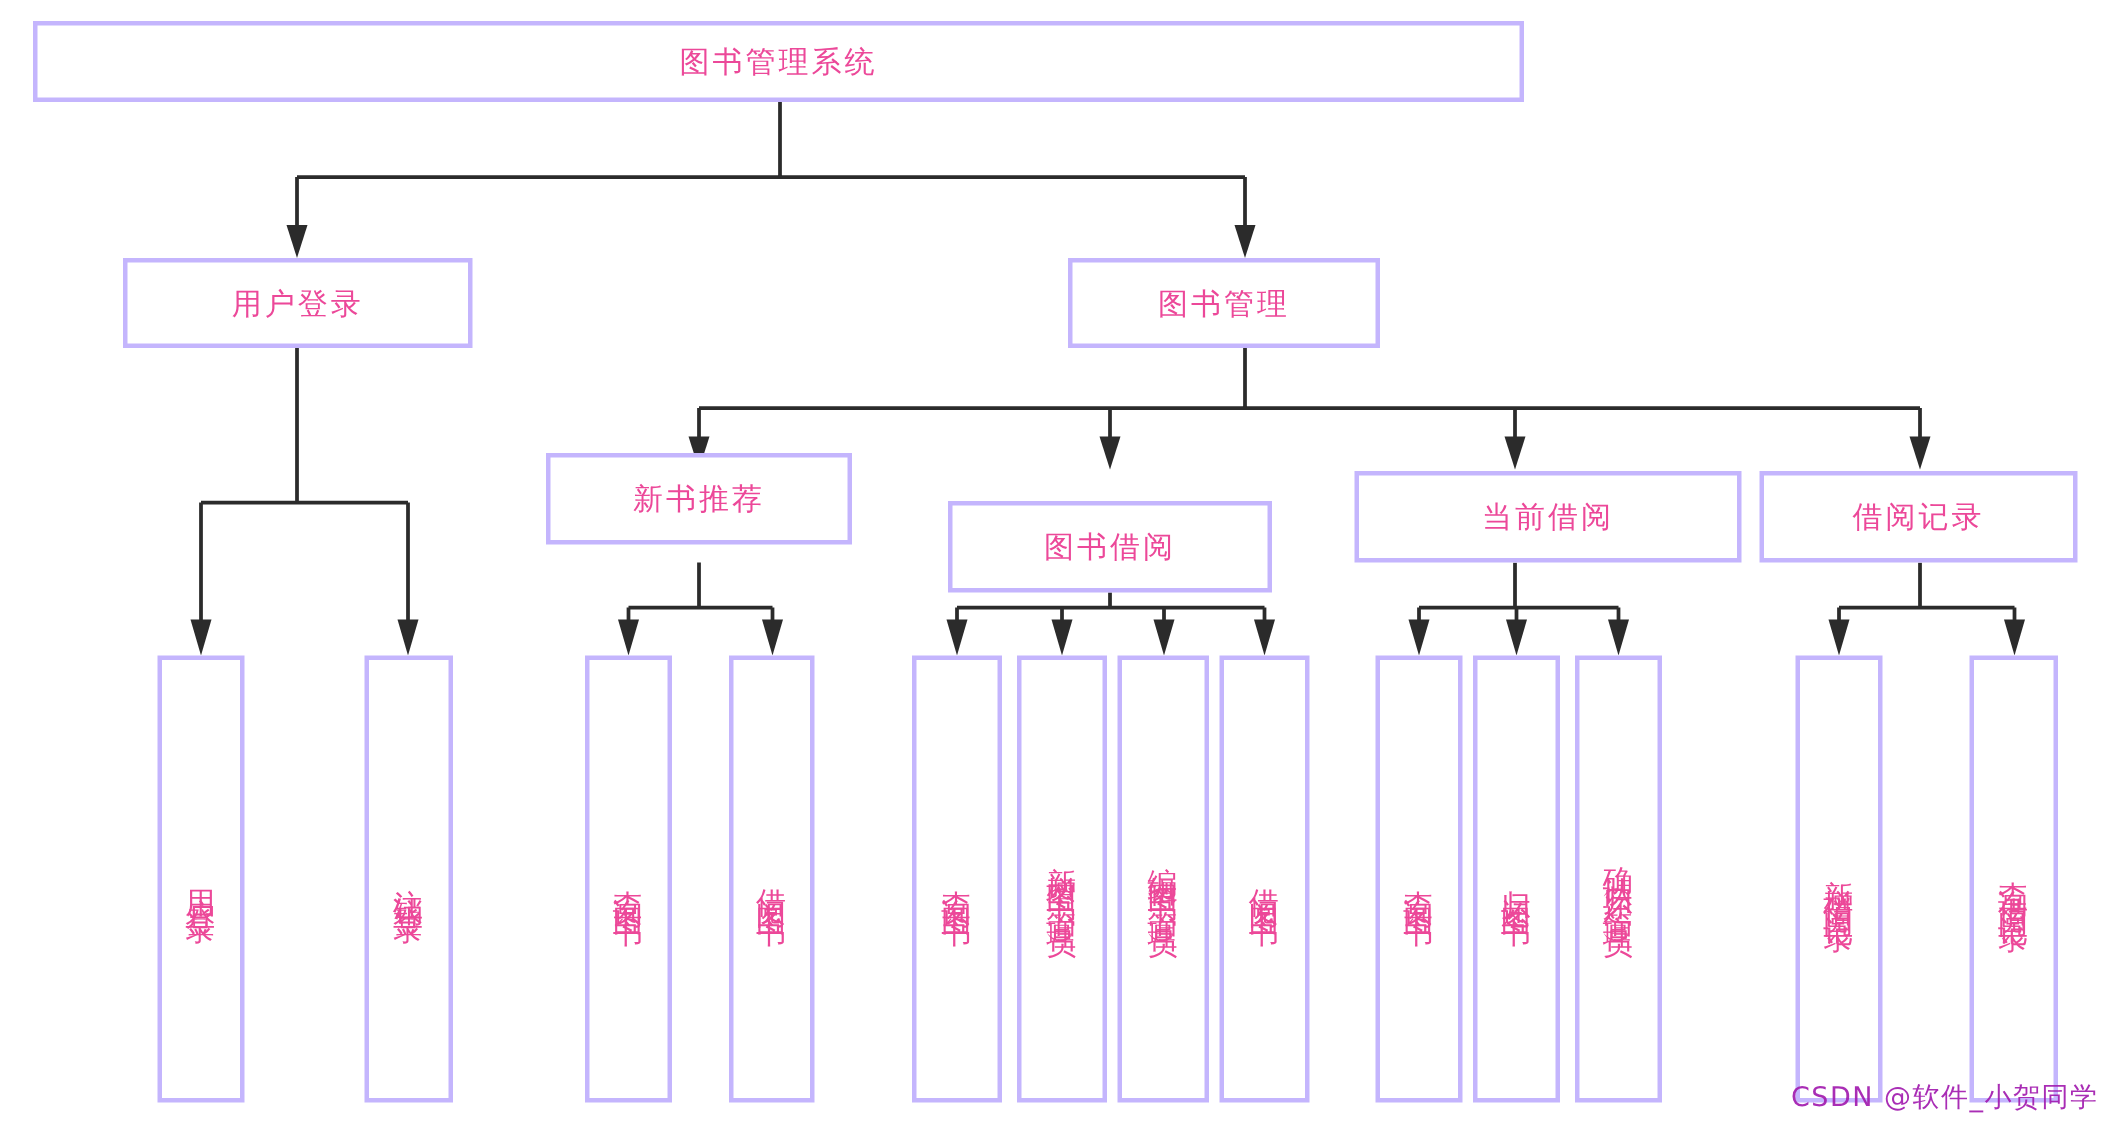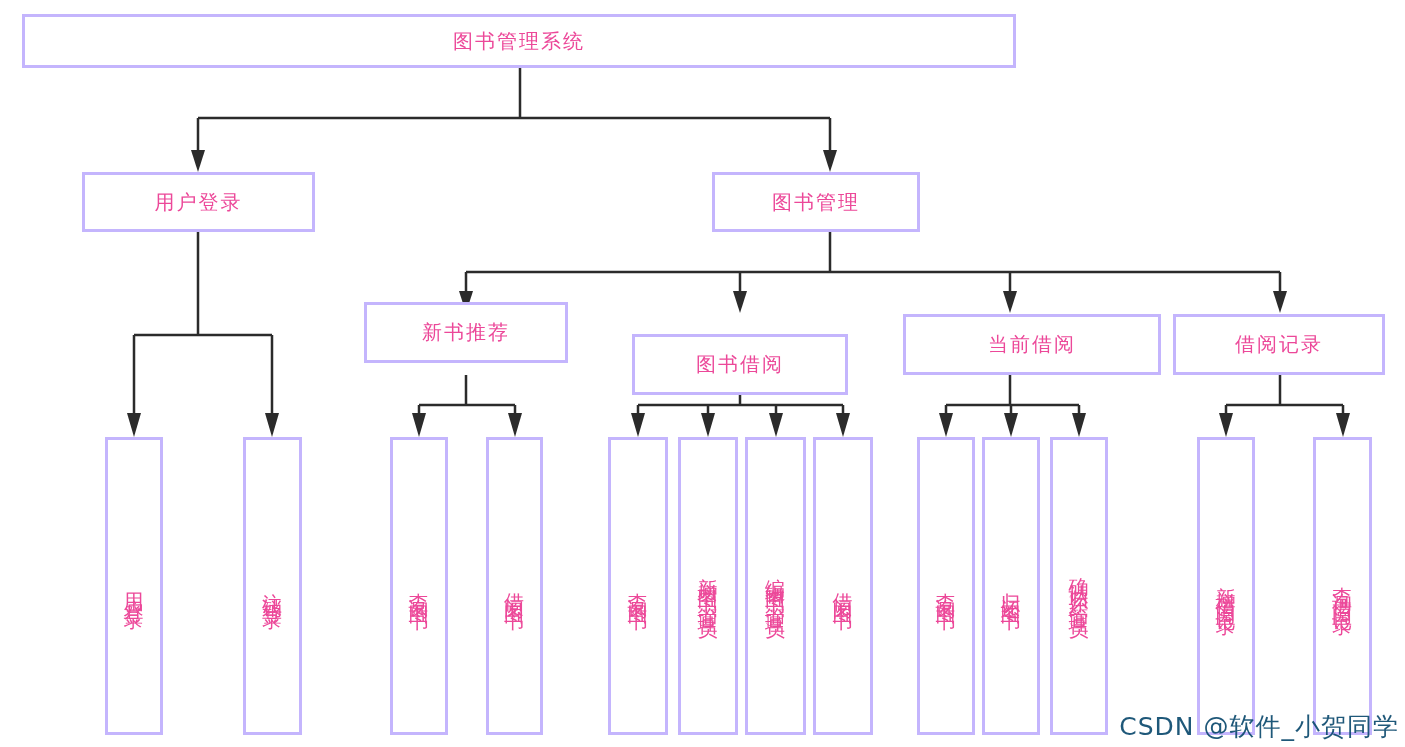--- a/index.html
+++ b/index.html
@@ -33,22 +33,22 @@
     text-orientation: mixed;
     font-size: 20px;
     letter-spacing: 6px;
     line-height: 1;
     padding-top: 6px;
   }
   .watermark {
     position: absolute;
     right: 6px;
     bottom: 4px;
-    font-size: 25px;
-    color: #0c4a6e;
+    font-size: 18px;
+    color: #a21caf;
     opacity: 0.92;
     letter-spacing: 1px;
     white-space: nowrap;
     pointer-events: none;
   }
 </style>
 </head>
 <body>
 
 <div class="stage">

